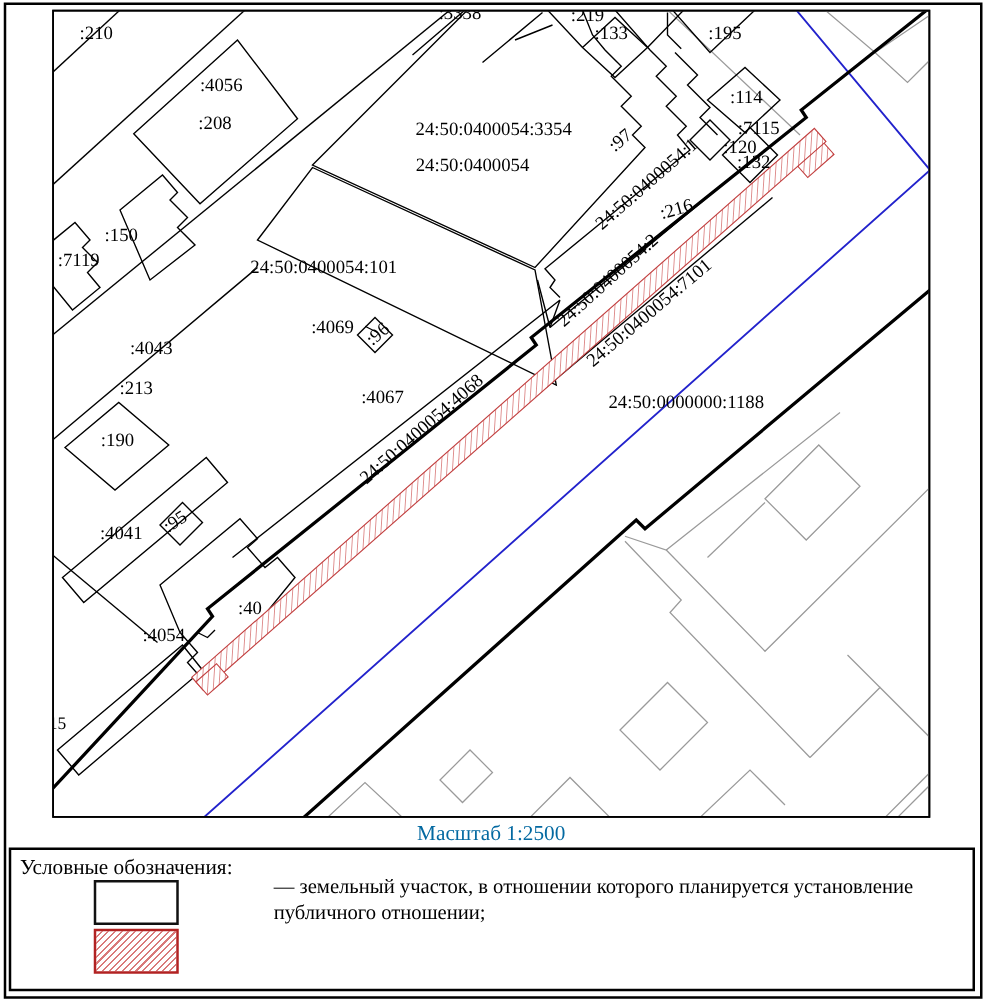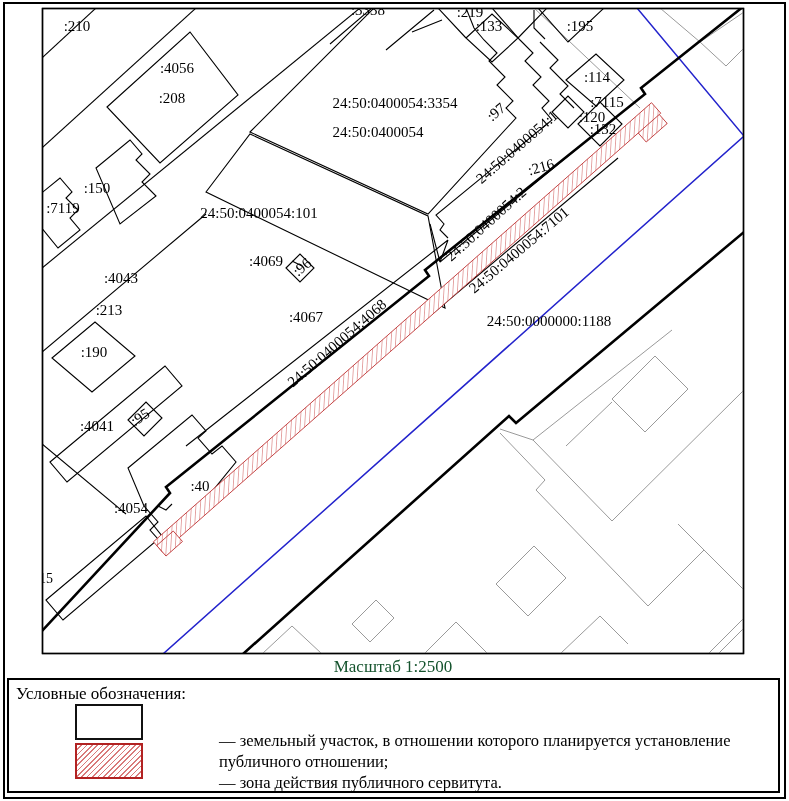--- a/index.html
+++ b/index.html
@@ -2,29 +2,29 @@
 <html><head>
 <meta charset="utf-8">
 <style>
   html,body{margin:0;padding:0;background:#fff;}
   .page{position:relative;width:789px;height:801px;background:#fff;overflow:hidden;
         font-family:"Liberation Serif","DejaVu Serif",serif;}
   .outer-border{position:absolute;left:3px;top:2px;width:779px;height:793px;
         border:2px solid #000;pointer-events:none;}
   .map-svg{position:absolute;left:0;top:0;}
   .scale-caption{position:absolute;left:42px;top:657px;width:702px;text-align:center;
-        font-size:17px;color:#14532d;}
+        font-size:17px;color:#0369a1;}
   .legend-box{position:absolute;left:7px;top:678px;width:773px;height:115px;
         border:2px solid #000;box-sizing:border-box;padding-left:19px;}
   .legend-title{position:absolute;left:7px;top:4px;font-size:17px;}
   .swatch{position:absolute;left:66px;box-sizing:border-box;}
   .swatch-parcel{top:24px;width:68px;height:36px;border:2px solid #111;background:#fff;}
   .swatch-hatch{top:63px;width:68px;height:36px;border:2px solid #b22222;
         background:repeating-linear-gradient(135deg,#fff 0px,#fff 2.6px,#d97a7a 2.6px,#d97a7a 3.8px);}
-  .legend-text{position:absolute;left:210px;top:18px;font-size:16.5px;line-height:21px;width:560px;margin-top:32px;}
+  .legend-text{position:absolute;left:210px;top:18px;font-size:16.5px;line-height:21px;width:560px;}
   .legend-line{white-space:nowrap;}
   svg text{font-family:"Liberation Serif","DejaVu Serif",serif;font-size:15px;fill:#000;}
   svg text.sm{font-size:14px;}
 </style>
 </head>
 <body>
 
 <div class="page">
 
   <svg class="map-svg" width="789" height="672" viewBox="0 0 789 672" xmlns="http://www.w3.org/2000/svg">
@@ -149,18 +149,17 @@
 
   <div class="scale-caption">Масштаб 1:2500</div>
 
   <div class="legend-box">
     <div class="legend-title">Условные обозначения:</div>
     <div class="swatch swatch-parcel"></div>
     <div class="swatch swatch-hatch"></div>
     <div class="legend-text">
       <div class="legend-line">— земельный участок, в отношении которого планируется установление</div>
       <div class="legend-line">публичного отношении;</div>
-      <div class="legend-line">— зона действия публичного сервитута.</div>
     </div>
   </div>
 
   <div class="outer-border"></div>
 </div>
 
 </body></html>

